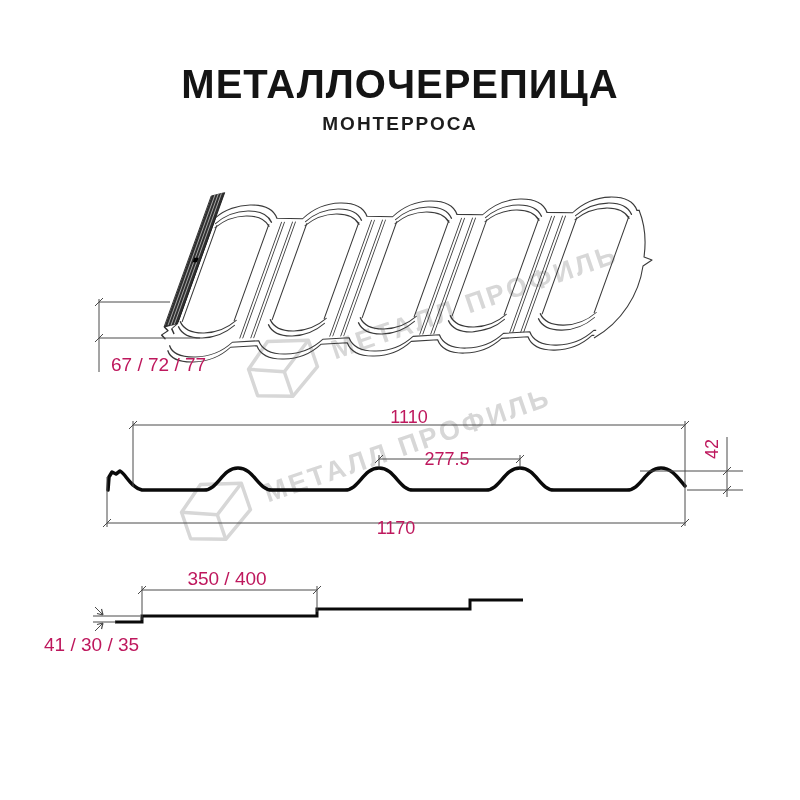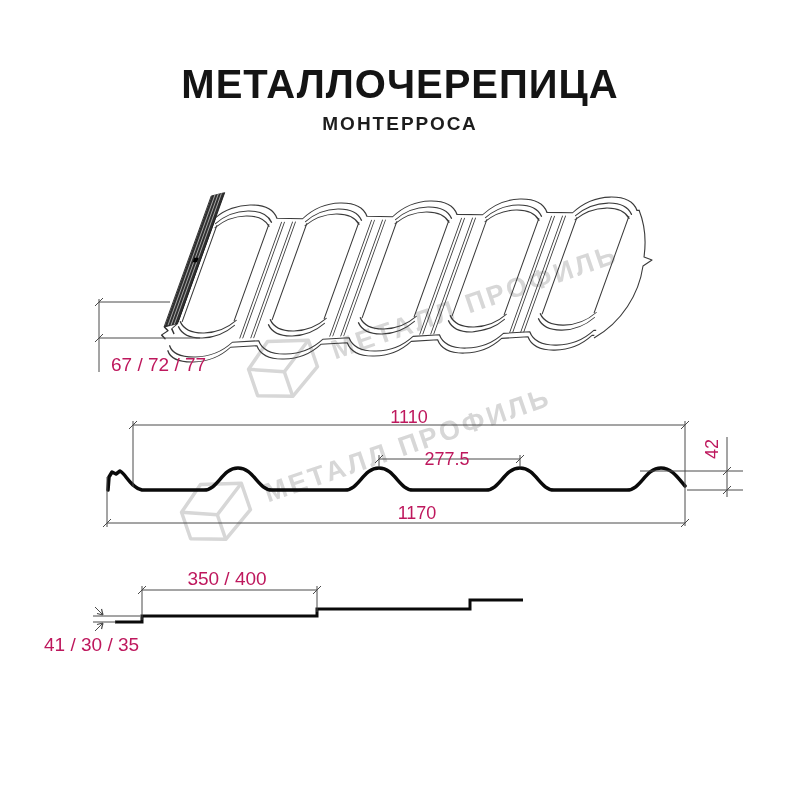--- a/index.html
+++ b/index.html
@@ -172,18 +172,18 @@
   </svg>
 
   <div class="lbl lbl-dim3" style="left:111px;top:354px;">67 / 72 / 77</div>
 
   <div class="lbl lbl-dim center" style="left:409px;top:407px;">1110</div>
 
   <div class="lbl lbl-dim center" style="left:447px;top:449px;">277.5</div>
 
   <div class="lbl lbl-dim" id="lbl-42" style="left:712px;top:449px;">42</div>
 
-  <div class="lbl lbl-dim center" style="left:396px;top:503px;margin-left:21px;">1170</div>
+  <div class="lbl lbl-dim center" style="left:396px;top:518px;">1170</div>
 
   <div class="lbl lbl-dim3 center" style="left:227px;top:568px;">350 / 400</div>
 
   <div class="lbl lbl-dim3" style="left:44px;top:634px;">41 / 30 / 35</div>
 </div>
 
 </body></html>

